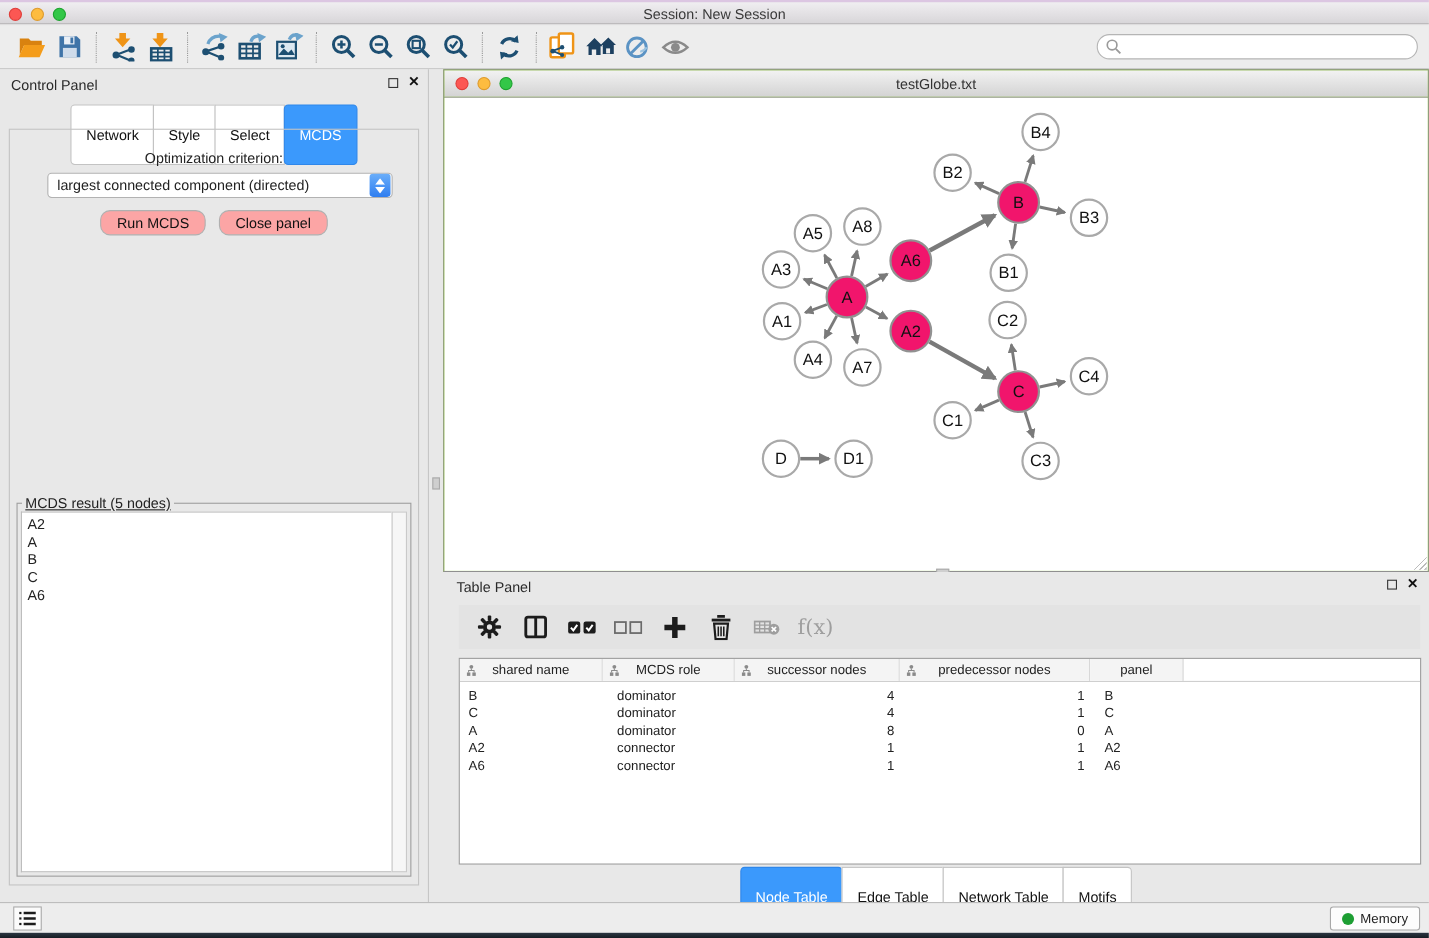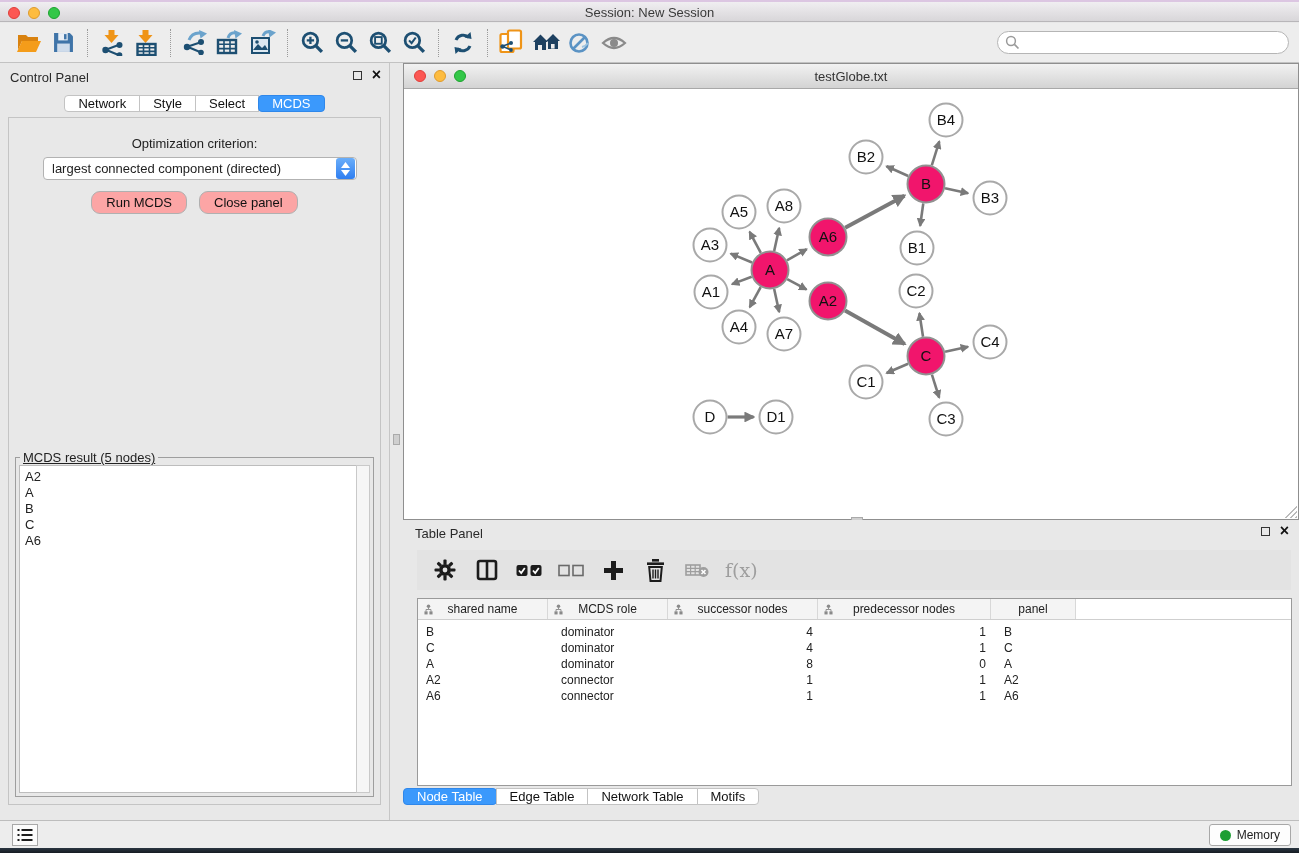--- a/index.html
+++ b/index.html
@@ -33,21 +33,21 @@
 
   
   .control-panel { position:absolute; left:0; top:63px; width:390px; height:757px;
     background:#e8e8e8; border-right:1px solid #c6c6c6; }
   .cp-header { position:absolute; left:10px; top:7px; font-size:13px; color:#2a2a2a; }
   .win-icons { position:absolute; right:8px; top:7px; display:flex; gap:10px; align-items:center; }
   .float-icon { width:9px; height:9px; border:1.6px solid #333; display:inline-block; cursor:pointer; }
   .close-icon { font-size:16px; font-weight:bold; color:#111; line-height:10px; cursor:pointer; }
   .seg-tabs { display:flex; }
   .cp-tabs { position:absolute; left:0; right:0; top:32px; display:flex; justify-content:center; }
-  .seg-tab { background:#fff; border:1px solid #c3c3c3; padding:0 13px; font-size:13px;
+  .seg-tab { background:#fff; border:1px solid #c3c3c3; padding:19px 13px; font-size:13px;
     margin-left:-1px; cursor:pointer; color:#111; white-space:nowrap; }
   .seg-tab:first-child { border-radius:4px 0 0 4px; margin-left:0; }
   .seg-tab:last-child { border-radius:0 4px 4px 0; }
   .seg-tab.active { background:#3b99fc; border-color:#2f87ea; color:#fff; border-radius:4px; }
   .cp-body { position:absolute; left:8px; right:8px; top:54px; bottom:15px;
     border:1px solid #c4c4c4; }
   .opt-label { position:absolute; left:0; right:0; top:18px; text-align:center; font-size:13px; }
   .dropdown { position:absolute; left:34px; top:39px; width:314px; height:23px; background:#fff;
     border:1px solid #b2b2b2; border-radius:4px; display:flex; align-items:center; cursor:pointer; }
   .dd-text { flex:1; font-size:13px; padding-left:8px; white-space:nowrap; overflow:hidden; }
@@ -100,21 +100,21 @@
   .tbl { position:absolute; left:14px; right:7px; top:78px; height:188px; background:#fff;
     border:1px solid #9a9a9a; overflow:hidden; }
   .tbl-header { display:flex; height:21px; border-bottom:1px solid #cfcfcf; }
   .th-cell { background:#f4f4f4; border-right:1px solid #d8d8d8; display:flex; align-items:center;
     font-size:12px; color:#222; position:relative; justify-content:center; cursor:pointer; }
   .th-cell .hicon { position:absolute; left:5px; top:5px; }
   .tbl-body { padding-top:5px; }
   .tr { display:flex; height:16px; font-size:12px; cursor:default; }
   .td { white-space:nowrap; overflow:hidden; }
 
-  .tp-tabs { position:absolute; left:0; right:0; top:268px; display:flex; }
+  .tp-tabs { position:absolute; left:0; right:0; top:268px; display:flex; justify-content:center; }
 
   
   .statusbar { position:absolute; left:0; top:820px; width:1299px; height:37px; background:#ededed;
     border-top:1px solid #bdbdbd; }
   .list-btn { position:absolute; left:12px; top:3px; width:26px; height:22px; background:#fbfbfb;
     border:1px solid #a8a8a8; display:flex; align-items:center; justify-content:center; cursor:pointer; }
   .memory-btn { position:absolute; right:8px; top:3px; height:22px; background:#fdfdfd;
     border:1px solid #a8a8a8; border-radius:3px; display:flex; align-items:center; gap:6px;
     padding:0 10px; font-size:12px; cursor:pointer; }
   .mem-dot { width:11px; height:11px; border-radius:50%; background:#1d9e33; }

